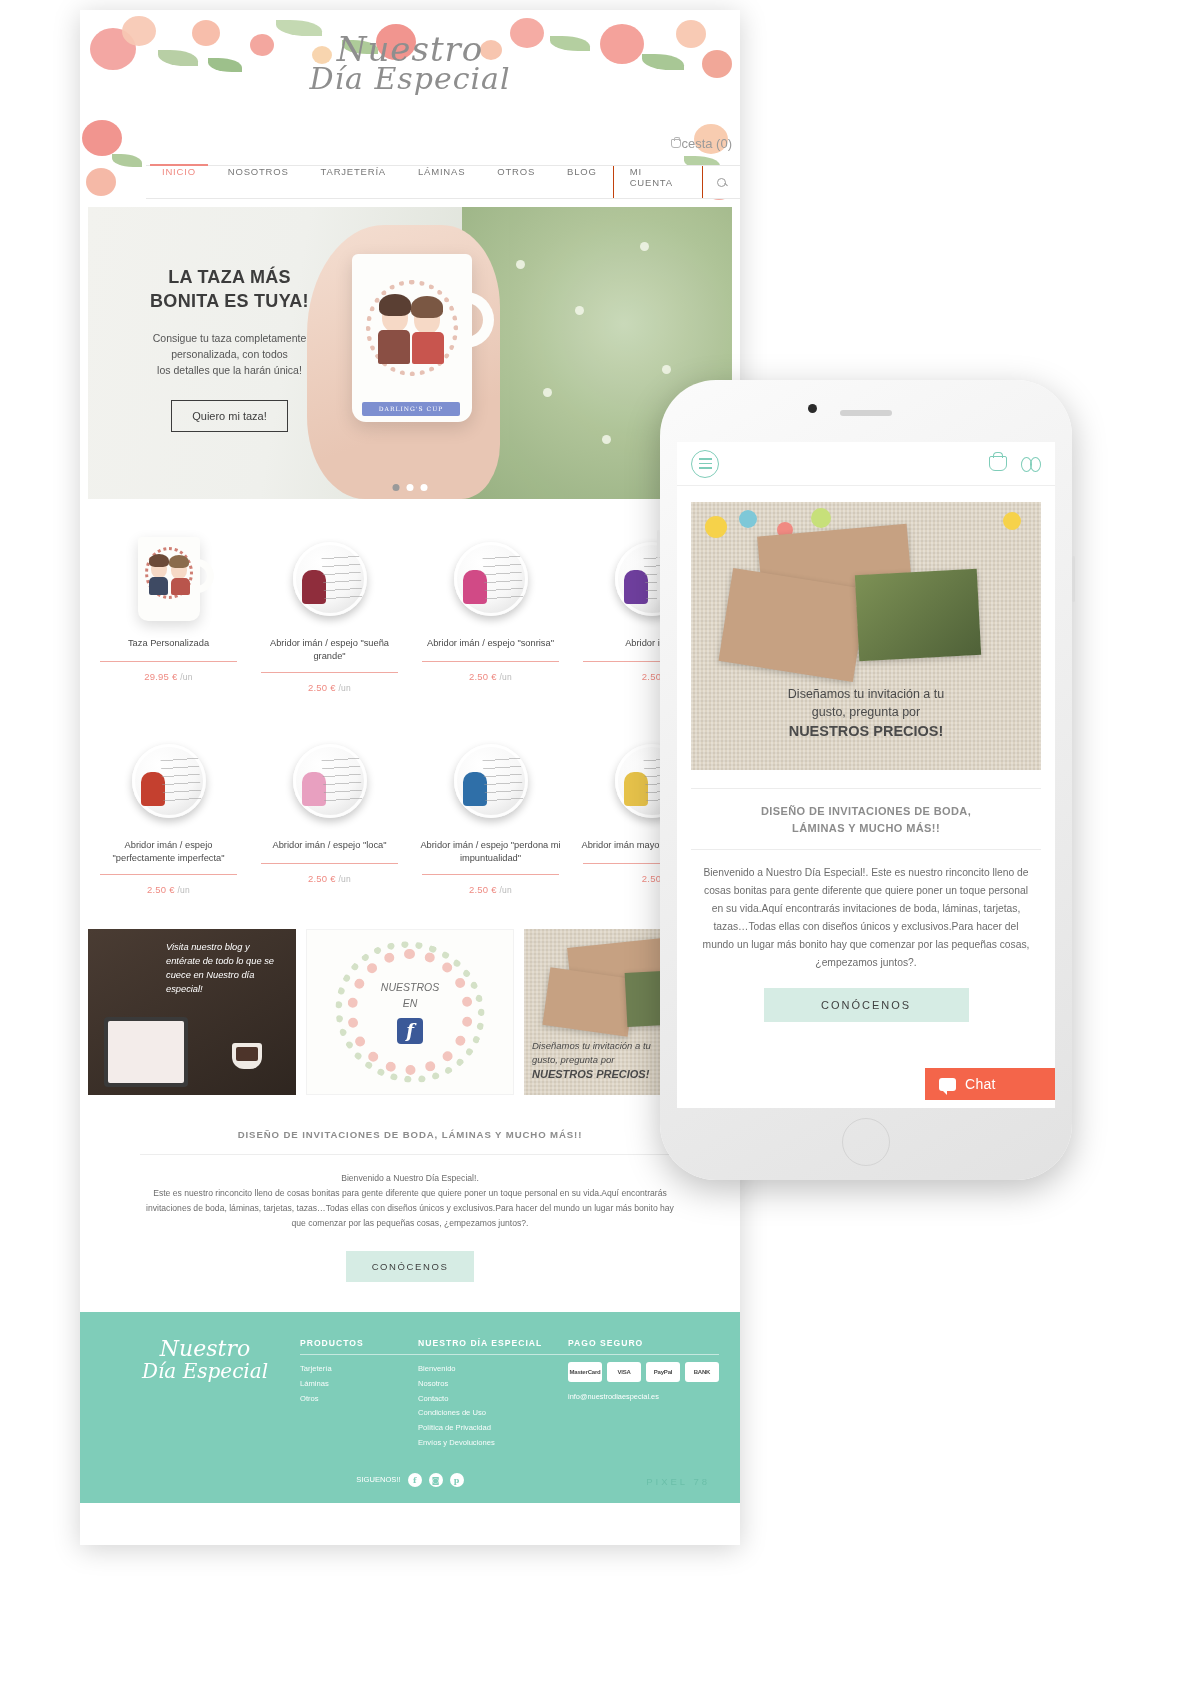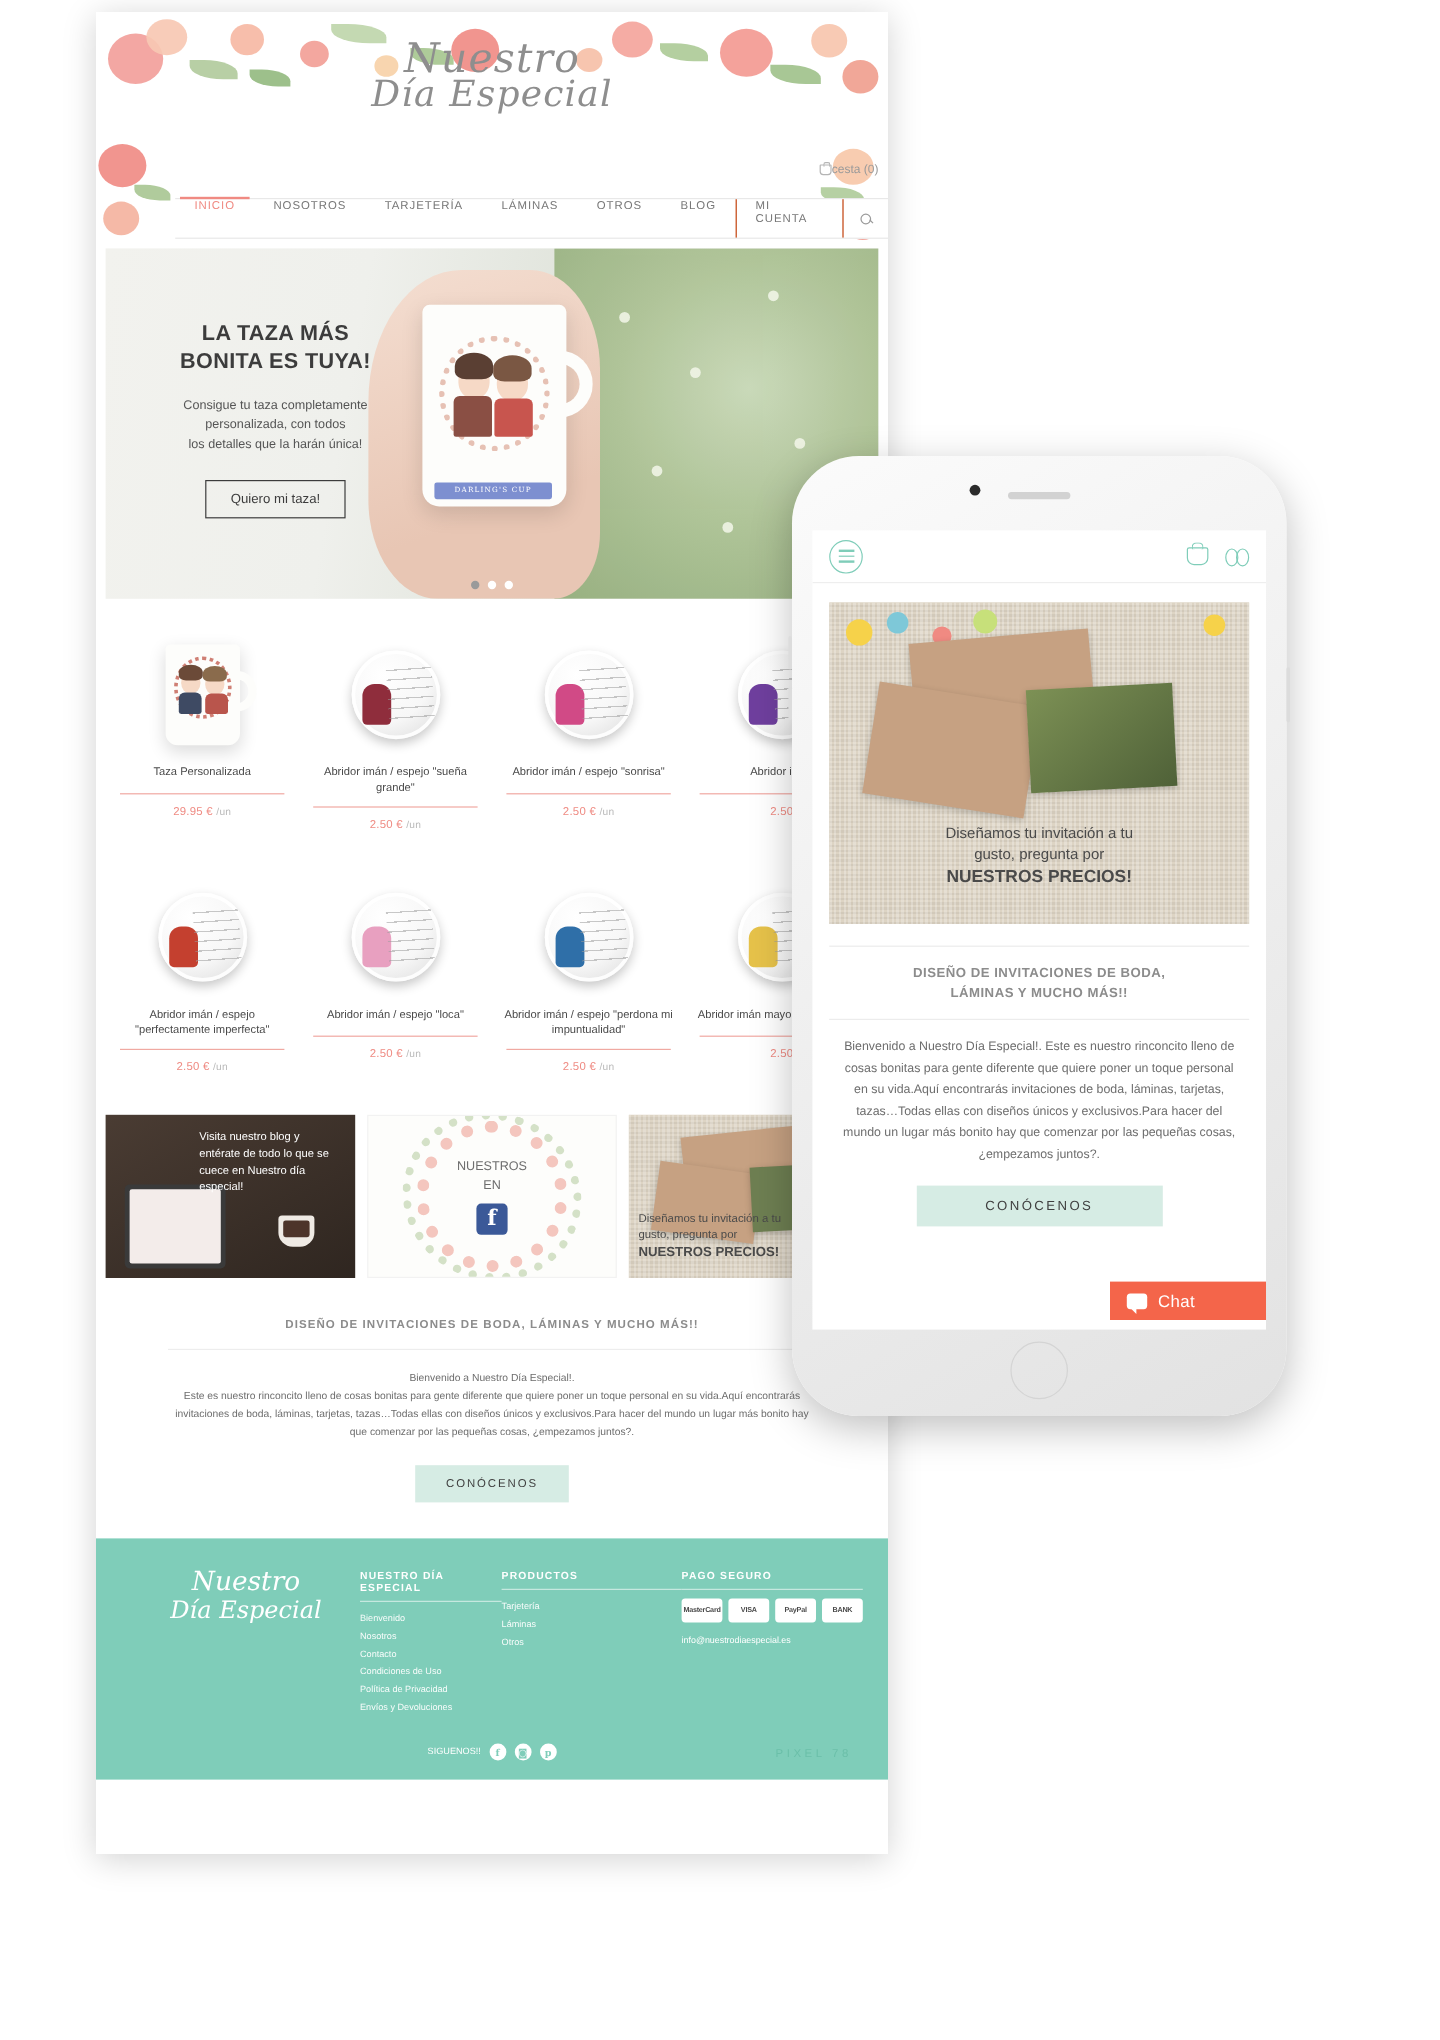--- a/index.html
+++ b/index.html
@@ -42,21 +42,21 @@
     letter-spacing: 1px;
   }
   .logo-line2 {
     font-family: "DejaVu Serif", serif;
     font-style: italic;
     font-size: 30px; color: #8e8e8e; line-height: 1.1;
     margin-top: -4px; letter-spacing: 1px;
   }
   .cart-row {
     position: absolute; right: 8px; top: 126px;
-    font-size: 10px; color: #9a9a9a;
+    font-size: 13px; color: #9a9a9a;
     display: flex; align-items: center; gap: 0;
   }
   .cart-icon { width: 10px; height: 9px; border: 1px solid #b5b5b5; border-radius: 1px 1px 3px 3px; position: relative; }
   .cart-icon::before { content:""; position:absolute; left:2px; top:-3px; width:4px; height:3px; border:1px solid #b5b5b5; border-bottom:none; border-radius:2px 2px 0 0; }
 
   .nav {
     position: relative;
     border-top: 1px solid #e8e8e8;
     border-bottom: 1px solid #e8e8e8;
     height: 34px;
@@ -180,21 +180,21 @@
     padding: 4px 0 8px;
   }
   .card-rule { height: 1px; background: #f0a9a2; margin: 0 2px; }
   .card-price {
     font-size: 9.5px; color: #ef8b83; padding-top: 9px; letter-spacing: .2px;
   }
   .card-price .un { color: #b9b9b9; font-size: 8.5px; }
 
   
   .promos { display:grid; grid-template-columns: repeat(3,1fr); gap: 10px; padding: 34px 8px 0 8px; }
-  .promo { height: 136px; position: relative; overflow:hidden; }
+  .promo { height: 166px; position: relative; overflow:hidden;font-style:italic; }
   .promo1 { background: linear-gradient(150deg,#4a3c33 0%, #2f2620 100%); }
   .promo1 .tablet { position:absolute; left: 16px; bottom: 8px; width: 84px; height: 70px; background:#3a3a3a; border-radius:4px; }
   .promo1 .tabscr { position:absolute; inset:4px; background:#f3ecea; border-radius:2px; }
   .promo1 .cup { position:absolute; right: 34px; bottom: 26px; width: 30px; height: 26px; background:#efeae4; border-radius: 3px 3px 12px 12px; }
   .promo1 .cup::after{content:"";position:absolute;inset:4px 4px 8px 4px;background:#4d342a;border-radius:2px;}
   .promo1-text {
     position:absolute; right: 10px; top: 12px; width: 120px; color:#fff;
     font-size: 9.3px; line-height: 1.5;
   }
   .promo2 { background: #fdfdfb; border: 1px solid #f2f2f2; display:flex; align-items:center; justify-content:center; }
@@ -586,34 +586,34 @@
   </div>
 
   <div class="footer">
     <div class="footer-grid">
       <div class="f-logo">
         <div class="l1">Nuestro</div>
         <div class="l2">Día Especial</div>
       </div>
 
       <div class="f-col">
+        <h4>PRODUCTOS</h4>
+        <a>Tarjetería</a>
+        <a>Láminas</a>
+        <a>Otros</a>
+      </div>
+
+      <div class="f-col">
         <h4>NUESTRO DÍA ESPECIAL</h4>
         <a>Bienvenido</a>
         <a>Nosotros</a>
         <a>Contacto</a>
         <a>Condiciones de Uso</a>
         <a>Política de Privacidad</a>
         <a>Envíos y Devoluciones</a>
-      </div>
-
-      <div class="f-col">
-        <h4>PRODUCTOS</h4>
-        <a>Tarjetería</a>
-        <a>Láminas</a>
-        <a>Otros</a>
       </div>
 
       <div class="f-col">
         <h4>PAGO SEGURO</h4>
         <div class="pay">
           <span>MasterCard</span>
           <span>VISA</span>
           <span>PayPal</span>
           <span>BANK</span>
         </div>

